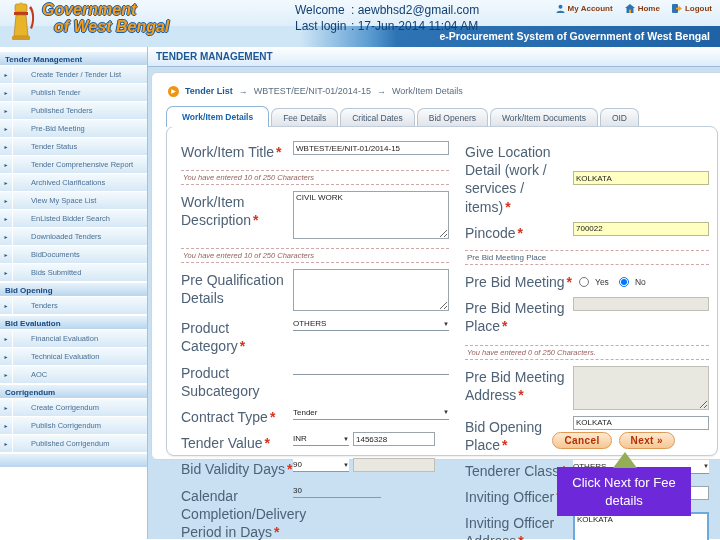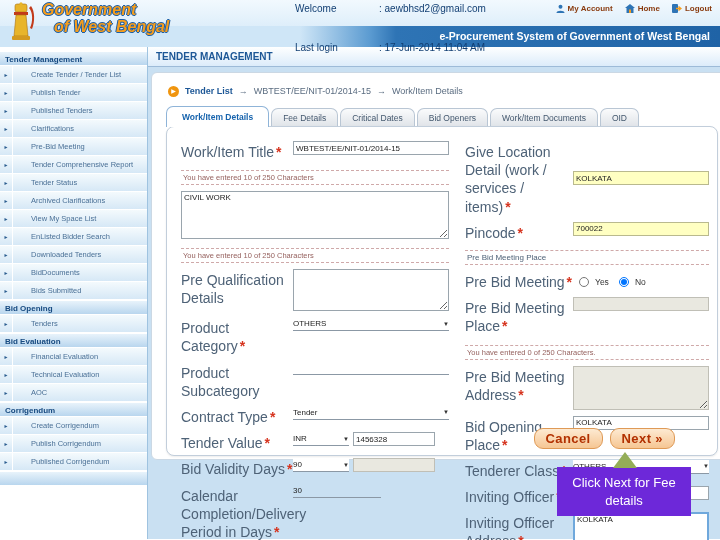--- a/index.html
+++ b/index.html
@@ -8,21 +8,21 @@
 
   
   header { position:relative; height:47px; background:linear-gradient(180deg,#f2f9fe,#cfe6f7); border-bottom:1px solid #8fb8dd; }
   .app-title-bar { position:absolute; left:0; top:26px; height:21px; width:100%;
     background:linear-gradient(90deg,#cfe6f7 0,#cfe6f7 300px,#5b9bd1 370px,#2e74b5 55%,#1f63a6 100%);
     color:#fff; font-weight:bold; font-size:10.5px; line-height:20px; text-align:right; padding-right:10px;padding-left:47px; }
   .logo-block { position:absolute; left:0; top:0; width:290px; height:26px; display:flex; align-items:flex-start; padding:2px 0 0 6px; z-index:3; }
   .logo-text { margin-left:6px; font-weight:bold; font-style:italic; font-size:16px; color:#f59d1d; line-height:1.05; white-space:nowrap;
     text-shadow:1px 0 0 #1b5ea6, -1px 0 0 #1b5ea6, 0 1px 0 #1b5ea6, 0 -1px 0 #1b5ea6; }
   .logo-text .l2 { padding-left:12px; }
-  .welcome { position:absolute; left:295px; top:3px; display:grid; grid-template-columns:56px auto; font-size:10px; color:#123f73; row-gap:2px; z-index:4;gap:28px; }
+  .welcome { position:absolute; left:295px; top:3px; display:grid; grid-template-columns:56px auto; font-size:12px; color:#123f73; row-gap:2px; z-index:4; }
   .header-links { position:absolute; right:8px; top:4px; display:flex; gap:12px; z-index:4; }
   .hlink { display:flex; align-items:center; gap:3px; font-size:8px; font-weight:bold; color:#8a3c10; cursor:pointer; text-decoration:none; }
 
   
   .body-wrap { display:flex; height:492px; }
 
   
   aside { width:148px; min-width:148px; background:#fff; border-right:1px solid #9fc3e0; overflow:hidden; padding-top:4px; }
   .s-section { height:15px; line-height:15px; font-size:8px; font-weight:bold; color:#174a80; padding-left:5px;
     background:linear-gradient(180deg,#e8f3fb,#b9d6ee); border-bottom:1px solid #fff; border-top:1px solid #fff; }
@@ -58,30 +58,30 @@
 
   .box { border:1px solid #9aa5ad; background:#fff; font-size:8px; height:14px; padding:0 2px; width:100%; color:#222; }
   textarea.box { height:48px; resize:both; padding:1px 2px; }
   .yellow { background:#ffffc2; border-color:#b9b98e; }
   .dis { background:#e9e8e0; border-color:#c0bfb6; }
   .underline { border:none; border-bottom:1px solid #8b98a5; background:transparent; font-size:8px; height:13px; width:88px; color:#222; }
   .selectbox { border-bottom:1px solid #8b98a5; display:flex; justify-content:space-between; align-items:center;
     font-size:8px; height:14px; color:#222; width:100%; cursor:pointer; background:#fff; }
   .selectbox .arr { font-size:6px; color:#333; margin-left:4px; }
   .selectbox.narrow { width:56px; min-width:56px; }
-  .counter { border-top:1px dashed #cfa9a9; border-bottom:1px dashed #cfa9a9; color:#96625f; font-size:7.5px; padding:2px 0 2px 2px; margin:3px 0 6px 0; }
+  .counter { border-top:1px dashed #cfa9a9; border-bottom:1px dashed #cfa9a9; color:#96625f; font-size:7.5px; padding:2px 0 2px 2px; margin:3px 0 6px 0;font-style:italic; }
   .section-line { border-top:1px dashed #cfa9a9; border-bottom:1px dashed #cfa9a9; color:#4e6277; font-size:8px; padding:2px 0 2px 2px; margin:2px 0 6px 0; }
   .radio-row { display:flex; align-items:center; gap:4px; font-size:8.5px; color:#333; padding-top:1px; }
   .radio-row input { width:10px; height:10px; margin:0 2px 0 6px; }
   .focused { border:2px solid #6fa8dc; }
   textarea.h42 { height:42px; } textarea.h44 { height:44px; } textarea.h40 { height:40px; }
 
   .actions { position:absolute; right:42px; bottom:6px; display:flex; gap:7px; }
   .btn { padding:2px 11px; border-radius:9px; border:1px solid #df9a56; background:linear-gradient(180deg,#fdead2,#f6c693);
-    color:#b23000; font-weight:bold; font-size:13px; letter-spacing:0.4px; cursor:pointer; }
+    color:#b23000; font-weight:bold; font-size:10px; letter-spacing:0.4px; cursor:pointer; }
 
   .tooltip { position:absolute; left:409px; top:420px; width:134px; min-height:48px; background:#6d28d9; color:#fff;
     font-size:13px; line-height:1.4; text-align:center; padding:7px 4px 6px 4px; z-index:6; }
   .tooltip .tri { position:absolute; top:-15px; left:56px; width:0; height:0;
     border-left:12px solid transparent; border-right:12px solid transparent; border-bottom:16px solid #94ad57; }
 </style>
 </head>
 <body>
 
 <div class="page">
@@ -146,33 +146,29 @@
       <div class="s-item">
           <span class="bullet">▸</span>
           <span class="s-label">Publish Tender</span>
         </div>
       <div class="s-item">
           <span class="bullet">▸</span>
           <span class="s-label">Published Tenders</span>
         </div>
       <div class="s-item">
           <span class="bullet">▸</span>
-          <span class="s-label">Clarifications</span>
-        </div>
-      <div class="s-item">
-          <span class="bullet">▸</span>
           <span class="s-label">Pre-Bid Meeting</span>
         </div>
       <div class="s-item">
           <span class="bullet">▸</span>
+          <span class="s-label">Tender Status</span>
+        </div>
+      <div class="s-item">
+          <span class="bullet">▸</span>
           <span class="s-label">Tender Comprehensive Report</span>
-        </div>
-      <div class="s-item">
-          <span class="bullet">▸</span>
-          <span class="s-label">Tender Status</span>
         </div>
       <div class="s-item">
           <span class="bullet">▸</span>
           <span class="s-label">Archived Clarifications</span>
         </div>
       <div class="s-item">
           <span class="bullet">▸</span>
           <span class="s-label">View My Space List</span>
         </div>
       <div class="s-item">
@@ -251,20 +247,21 @@
 
           <div class="col col-left">
             <div class="frow">
               <div class="flabel"><span>Work/Item Title</span><span class="req">*</span></div>
               <div class="fctrl">
                   <input class="box" value="WBTEST/EE/NIT-01/2014-15" style="">
                 </div>
             </div>
             <div class="counter">You have entered 10 of 250 Characters</div>
             <div class="frow">
+              <div class="flabel"><span>Work/Item Description</span><span class="req">*</span></div>
               <div class="fctrl">
                   <textarea class="box" style="">CIVIL WORK</textarea>
                 </div>
             </div>
             <div class="counter">You have entered 10 of 250 Characters</div>
             <div class="frow">
               <div class="flabel"><span>Pre Qualification Details</span></div>
               <div class="fctrl">
                   <textarea class="box h42" style=""></textarea>
                 </div>

